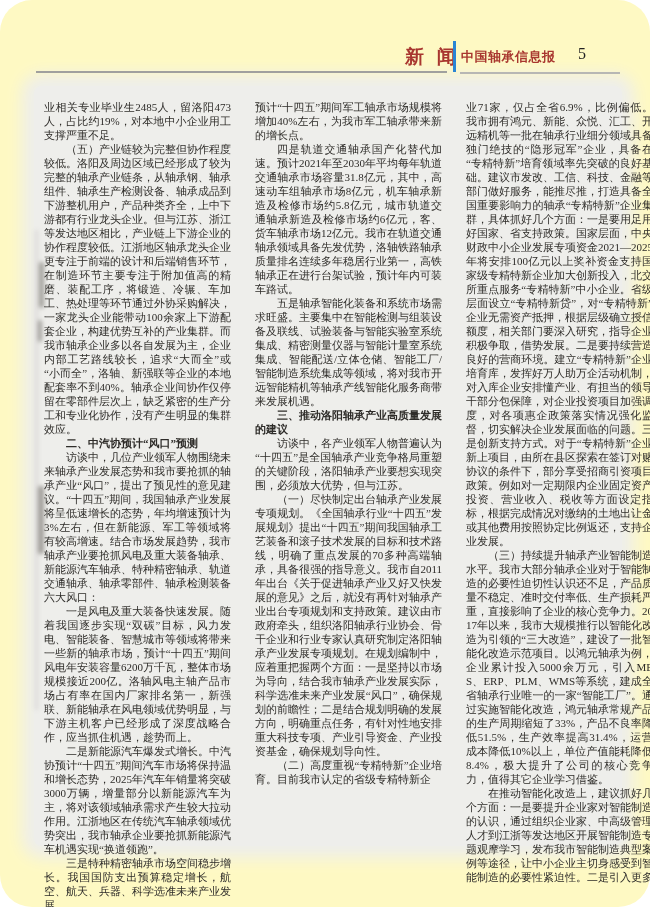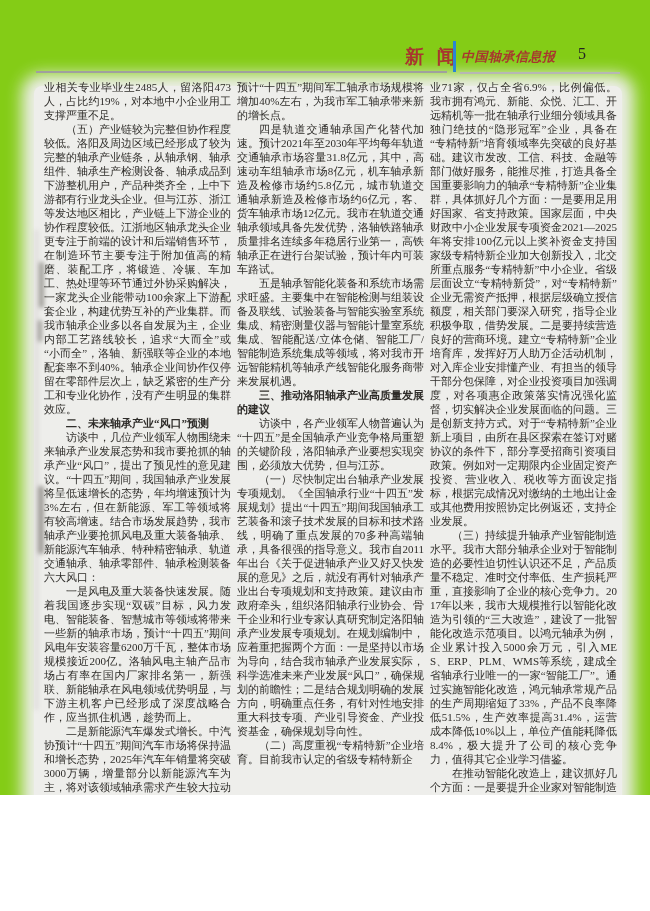--- a/index.html
+++ b/index.html
@@ -1,41 +1,42 @@
 <!DOCTYPE html>
 <html lang="zh" style="--red: #a8362f; --blue: #2a85d4;"><head>
 <meta charset="utf-8">
 <style>
   html,body{margin:0;padding:0;background:#ffffff;}
   .page{
-    position:relative;width:650px;height:795px;overflow:hidden;
-    background:#84cc16;
+    position:relative;width:650px;height:907px;overflow:hidden;
+    background:#fef9c3;
     font-family:"Liberation Serif","DejaVu Serif",serif;
+    border-radius:32px;
   }
   
   .scan-tint{
     position:absolute;left:34px;top:86px;width:588px;height:760px;
     background:#eeeeeb;box-shadow:0 0 16px 12px #eeeeeb;border-radius:8px;
   }
   
   .hdr-rule-left{position:absolute;left:36px;top:71px;width:411px;height:2px;background:#a0a09e;}
   .hdr-rule-right{position:absolute;left:460px;top:72px;width:160px;height:2px;background:#b7b7b4;}
   .section-label{
     position:absolute;left:405px;top:44px;font-size:19px;font-weight:bold;
     letter-spacing:4px;color:var(--red,#a8362f);
   }
   .hdr-bar{position:absolute;left:453px;top:41px;width:3px;height:31px;background:var(--blue,#2a85d4);}
   .masthead{
-    position:absolute;left:461px;top:48px;font-size:13px;font-weight:bold;font-style:italic;
+    position:absolute;left:461px;top:48px;font-size:13px;font-weight:bold;
     color:var(--red,#a8362f);letter-spacing:0.5px;white-space:nowrap;
   }
   .page-number{position:absolute;left:578px;top:45px;font-size:16px;color:#222;}
   
   .columns{
-    position:absolute;left:44px;top:80px;width:573px;display:flex;gap:6px;z-index:2;
+    position:absolute;left:44px;top:100px;width:573px;display:flex;gap:24px;z-index:2;
   }
   .col{width:187px;flex:0 0 187px;}
   .para{
     margin:0;font-size:11px;line-height:14px;color:#2e2c29;
     text-align:justify;word-break:break-all;
   }
   .ind{text-indent:2em;}
   .hd{font-weight:bold;}
   
   .smudge{position:absolute;background:rgba(55,50,44,.42);filter:blur(2px);z-index:3;border-radius:2px;}
@@ -58,21 +59,21 @@
   <div class="hdr-rule-right"></div>
   <span class="section-label">新 闻</span>
   <span class="hdr-bar"></span>
   <span class="masthead">中国轴承信息报</span>
   <span class="page-number">5</span>
 
   <main class="columns">
     <section class="col">
         <p class="para">业相关专业毕业生2485人，留洛阳473人，占比约19%，对本地中小企业用工支撑严重不足。</p>
         <p class="para ind">（五）产业链较为完整但协作程度较低。洛阳及周边区域已经形成了较为完整的轴承产业链条，从轴承钢、轴承组件、轴承生产检测设备、轴承成品到下游整机用户，产品种类齐全，上中下游都有行业龙头企业。但与江苏、浙江等发达地区相比，产业链上下游企业的协作程度较低。江浙地区轴承龙头企业更专注于前端的设计和后端销售环节，在制造环节主要专注于附加值高的精磨、装配工序，将锻造、冷辗、车加工、热处理等环节通过外协采购解决，一家龙头企业能带动100余家上下游配套企业，构建优势互补的产业集群。而我市轴承企业多以各自发展为主，企业内部工艺路线较长，追求“大而全”或“小而全”，洛轴、新强联等企业的本地配套率不到40%。轴承企业间协作仅停留在零部件层次上，缺乏紧密的生产分工和专业化协作，没有产生明显的集群效应。</p>
-        <p class="para ind hd">二、未来轴承产业“风口”预测</p>
+        <p class="para ind hd">二、中汽协预计“风口”预测</p>
         <p class="para ind">访谈中，几位产业领军人物围绕未来轴承产业发展态势和我市要抢抓的轴承产业“风口”，提出了预见性的意见建议。“十四五”期间，我国轴承产业发展将呈低速增长的态势，年均增速预计为3%左右，但在新能源、军工等领域将有较高增速。结合市场发展趋势，我市轴承产业要抢抓风电及重大装备轴承、新能源汽车轴承、特种精密轴承、轨道交通轴承、轴承零部件、轴承检测装备六大风口：</p>
         <p class="para ind">一是风电及重大装备快速发展。随着我国逐步实现“双碳”目标，风力发电、智能装备、智慧城市等领域将带来一些新的轴承市场，预计“十四五”期间风电年安装容量6200万千瓦，整体市场规模接近200亿。洛轴风电主轴产品市场占有率在国内厂家排名第一，新强联、新能轴承在风电领域优势明显，与下游主机客户已经形成了深度战略合作，应当抓住机遇，趁势而上。</p>
         <p class="para ind">二是新能源汽车爆发式增长。中汽协预计“十四五”期间汽车市场将保持温和增长态势，2025年汽车年销量将突破3000万辆，增量部分以新能源汽车为主，将对该领域轴承需求产生较大拉动作用。江浙地区在传统汽车轴承领域优势突出，我市轴承企业要抢抓新能源汽车机遇实现“换道领跑”。</p>
         <p class="para ind">三是特种精密轴承市场空间稳步增长。我国国防支出预算稳定增长，航空、航天、兵器、科学选准未来产业发展，</p>
       </section>
     <section class="col">
         <p class="para">预计“十四五”期间军工轴承市场规模将增加40%左右，为我市军工轴承带来新的增长点。</p>
         <p class="para ind">四是轨道交通轴承国产化替代加速。预计2021年至2030年平均每年轨道交通轴承市场容量31.8亿元，其中，高速动车组轴承市场8亿元，机车轴承新造及检修市场约5.8亿元，城市轨道交通轴承新造及检修市场约6亿元，客、货车轴承市场12亿元。我市在轨道交通轴承领域具备先发优势，洛轴铁路轴承质量排名连续多年稳居行业第一，高铁轴承正在进行台架试验，预计年内可装车路试。</p>
         <p class="para ind">五是轴承智能化装备和系统市场需求旺盛。主要集中在智能检测与组装设备及联线、试验装备与智能实验室系统集成、精密测量仪器与智能计量室系统集成、智能配送/立体仓储、智能工厂/智能制造系统集成等领域，将对我市开远智能精机等轴承产线智能化服务商带来发展机遇。</p>
         <p class="para ind hd">三、推动洛阳轴承产业高质量发展的建议</p>

